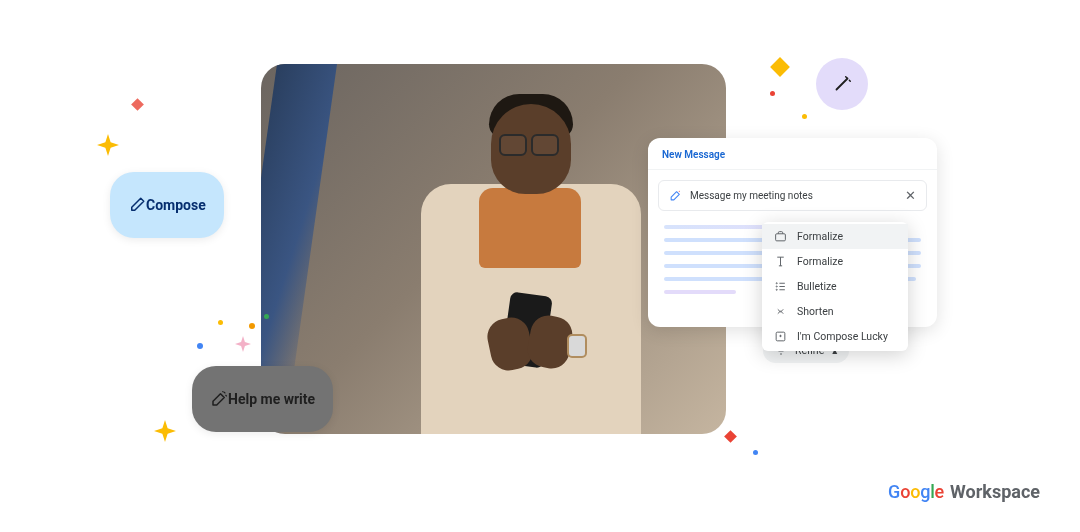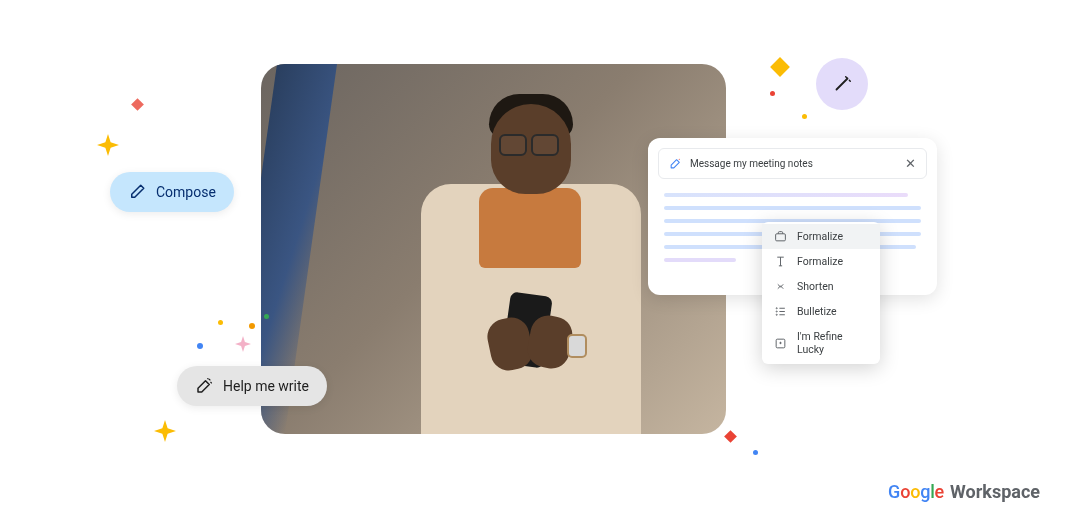--- a/index.html
+++ b/index.html
@@ -103,35 +103,34 @@
       background: #d9d9d9;
       border: 2px solid #b08d5f;
       border-radius: 5px;
     }
 
     
     .chip {
       position: absolute;
       display: inline-flex;
       align-items: center;
-      gap: 10px;
-      padding: 11px 18px;
+      padding: 24px 18px;
       border-radius: 24px;
       font-size: 14px;
-      font-weight: 400;
+      font-weight: 700;
       box-shadow: 0 2px 8px rgba(0,0,0,0.08);
     }
     .chip-compose {
       left: 110px; top: 172px;
       background: #c5e6fd;
       color: #062e6f;
     }
     .chip-help {
-      left: 177px; top: 366px;
-      background: #e5e5e5;
+      left: 192px; top: 366px;
+      background: #737373;
       color: #1f1f1f;
       justify-content: center;
     }
     .chip svg { width: 18px; height: 18px; flex-shrink: 0; }
 
     
     .ai-badge {
       position: absolute;
       left: 816px; top: 58px;
       width: 52px; height: 52px;
@@ -190,21 +189,21 @@
     .skel-b { width: 100%; background: #cfe0fd; }
     .skel-c { width: 100%; background: #cfe0fd; }
     .skel-d { width: 100%; background: #cfe0fd; }
     .skel-e { width: 98%; background: #cfe0fd; }
     .skel-f { width: 28%; background: #e3dbfa; margin-top: 4px; }
 
     
     .refine-menu {
       position: absolute;
       left: 762px; top: 222px;
-      width: 118px;
+      width: 146px;
       background: #ffffff;
       border-radius: 6px;
       box-shadow: 0 4px 20px rgba(0,0,0,0.18);
       padding: 2px 0;
       z-index: 5;
     }
     .refine-item {
       display: flex;
       align-items: center;
       gap: 10px;
@@ -314,20 +313,21 @@
 </div>
 
 <div class="ai-badge">
   <svg viewBox="0 0 24 24" fill="none" stroke="#1f1f1f" stroke-width="2" stroke-linecap="round">
     <path d="M6 18L18 6"></path>
     <path d="M16 4l1.5 1.5M20 8l1 1" stroke-width="1.6"></path>
   </svg>
 </div>
 
 <div class="msg-card">
+  <div class="msg-header">New Message</div>
   <div class="prompt-bar">
     <svg viewBox="0 0 24 24" fill="none">
       <path d="M14 5l5 5-10 10H4v-5L14 5z" stroke="#4285f4" stroke-width="2" stroke-linecap="round" stroke-linejoin="round"></path>
       <circle cx="19" cy="4" r="1" fill="#ea4335"></circle>
     </svg>
     <span>Message my meeting notes</span>
     <span class="close-x">✕</span>
   </div>
   <div class="content-skeleton">
     <div class="skel-line skel-a"></div>
@@ -345,42 +345,42 @@
         <rect x="3" y="7" width="18" height="13" rx="2"></rect>
         <path d="M8 7V5a2 2 0 0 1 2-2h4a2 2 0 0 1 2 2v2"></path>
       </svg>
     <span>Formalize</span>
   </div>
   <div class="refine-item">
     <svg class="ri-icon" viewBox="0 0 24 24" fill="none" stroke="#5f6368" stroke-width="1.8">
         <path d="M6 4h12M12 4v16M9 20h6"></path>
       </svg>
     <span>Formalize</span>
-  </div>
-  <div class="refine-item">
-    <svg class="ri-icon" viewBox="0 0 24 24" fill="none" stroke="#5f6368" stroke-width="1.8">
-        <path d="M7 8l5 5 5-5M7 16l5-5 5 5"></path>
-      </svg>
-    <span>Shorten</span>
   </div>
   <div class="refine-item">
     <svg class="ri-icon" viewBox="0 0 24 24" fill="none" stroke="#5f6368" stroke-width="1.8">
         <circle cx="5" cy="6" r="1"></circle>
         <circle cx="5" cy="12" r="1"></circle>
         <circle cx="5" cy="18" r="1"></circle>
         <path d="M10 6h10M10 12h10M10 18h10"></path>
       </svg>
     <span>Bulletize</span>
   </div>
   <div class="refine-item">
     <svg class="ri-icon" viewBox="0 0 24 24" fill="none" stroke="#5f6368" stroke-width="1.8">
+        <path d="M7 8l5 5 5-5M7 16l5-5 5 5"></path>
+      </svg>
+    <span>Shorten</span>
+  </div>
+  <div class="refine-item">
+    <svg class="ri-icon" viewBox="0 0 24 24" fill="none" stroke="#5f6368" stroke-width="1.8">
         <rect x="4" y="4" width="16" height="16" rx="2"></rect>
         <path d="M12 8l1 2 2 1-2 1-1 2-1-2-2-1 2-1 1-2z" fill="#5f6368" stroke="none"></path>
       </svg>
-    <span>I'm Refine Lucky</span>
+    <span>I'm Compose Lucky</span>
   </div>
 </div>
 
 <div class="refine-chip">
   <svg viewBox="0 0 24 24" fill="none" stroke="#5f6368" stroke-width="1.8">
       <path d="M4 6h16M7 12h10M10 18h4"></path>
     </svg>
   <span>Refine</span>
   <span class="caret">▴</span>
 </div>

